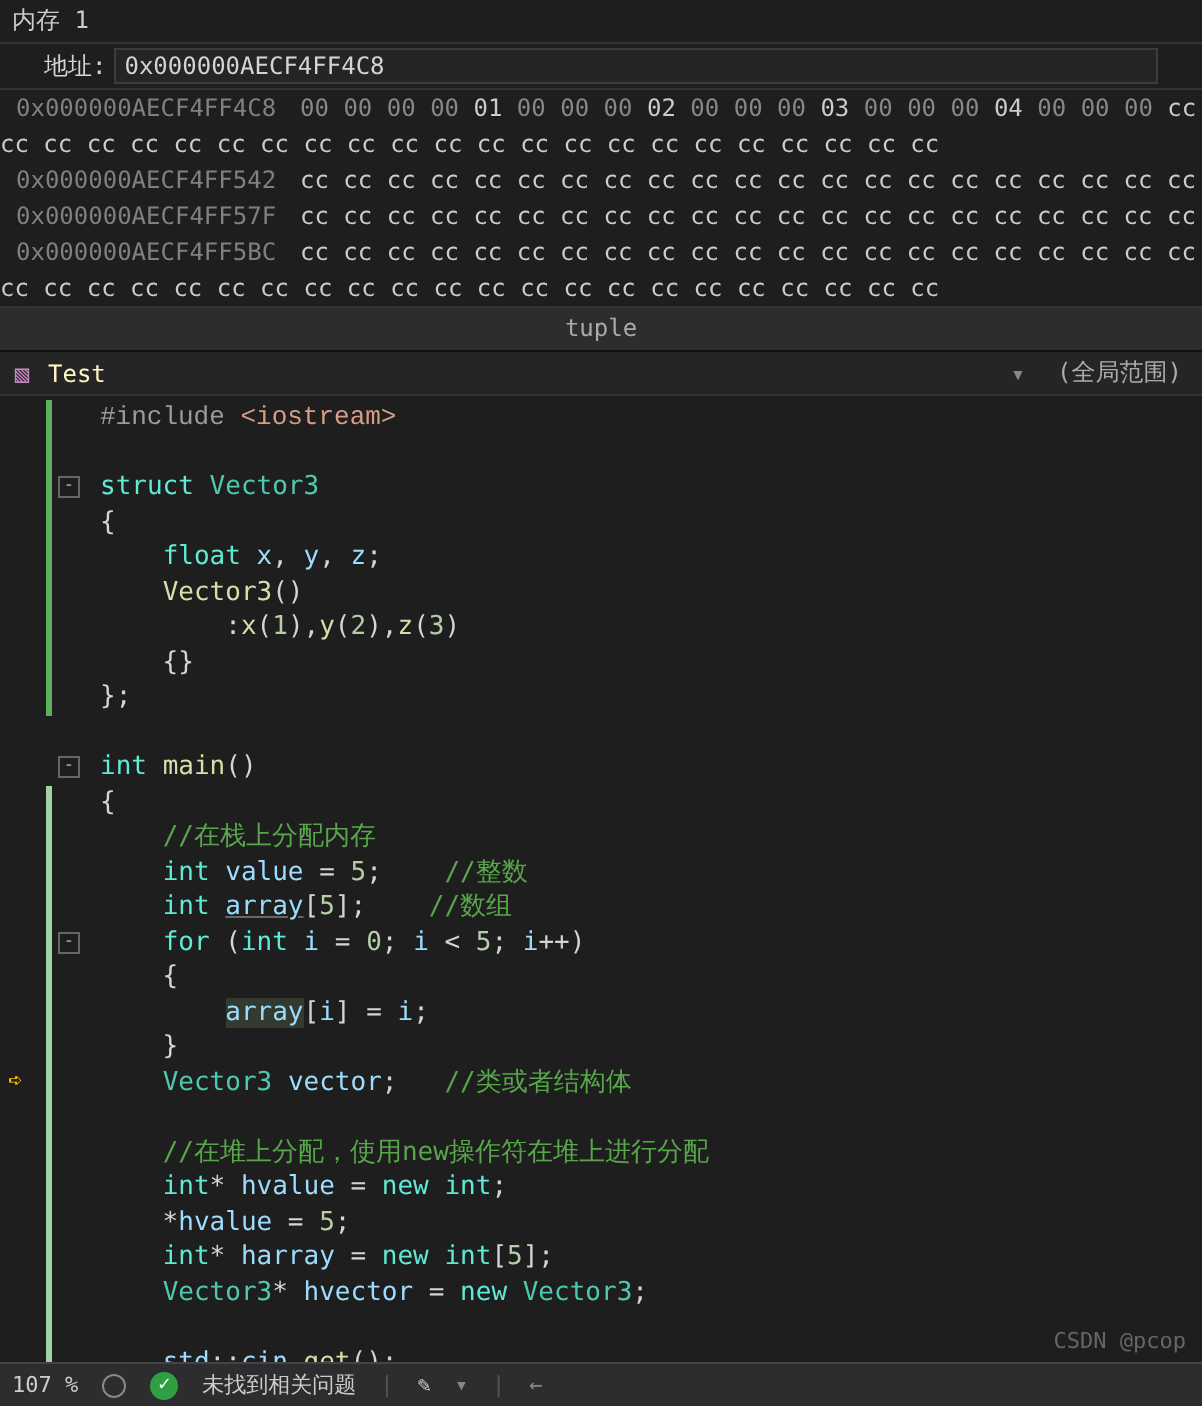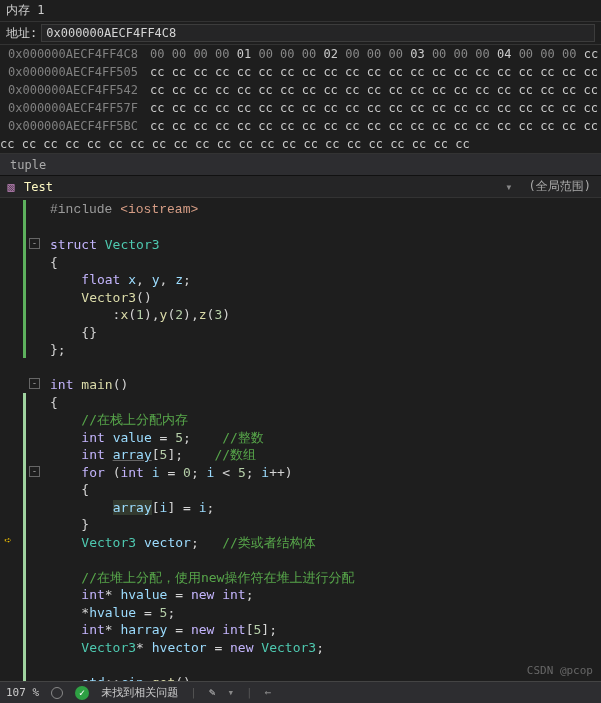--- a/index.html
+++ b/index.html
@@ -4,33 +4,33 @@
 <style>
   * { margin: 0; padding: 0; box-sizing: border-box; }
   body {
     width: 601px; height: 703px;
     background: #1e1e1e; color: #d4d4d4;
     font-family: "Consolas","Microsoft YaHei",monospace;
     font-size: 12px; overflow: hidden;
     position: relative;
   }
   .panel-title { padding: 2px 6px; color: #ccc; font-size: 12px; border-bottom: 1px solid #333; }
-  .addr-row { display: flex; align-items: center; padding: 2px 6px; gap: 4px; border-bottom: 1px solid #333; }
+  .addr-row { display: flex; align-items: center; padding: 2px 22px; gap: 4px; border-bottom: 1px solid #333; }
   .addr-row input {
     flex: 1; background: #252526; color: #d4d4d4;
     border: 1px solid #3c3c3c; font-family: inherit; font-size: 12px;
     padding: 1px 4px;
   }
   .memdump { font-size: 12px; line-height: 18px; border-bottom: 1px solid #333; }
   .memrow { display: flex; white-space: pre; }
   .memaddr { color: #808080; padding: 0 8px; min-width: 150px; }
   .membytes { color: #ccc; }
   .zero { color: #888; }
 
-  .tabbar { display: flex; align-items: center; height: 22px; background: #2d2d30; border-bottom: 1px solid #111; }
+  .tabbar { display: flex; align-items: center; height: 22px; background: #2d2d30; border-bottom: 1px solid #111; flex-direction: column; }
   .tab { padding: 3px 10px; color: #aaa; font-size: 12px; }
   .tab.active { background: #1e1e1e; color: #fff; display: flex; gap: 6px; align-items: center; }
   .tab .pin, .tab .close { font-size: 10px; color: #aaa; cursor: pointer; }
 
   .navbar { display: flex; align-items: center; height: 22px; background: #252526; border-bottom: 1px solid #333; padding: 0 4px; gap: 6px; }
   .nav-icon { width: 14px; height: 14px; display: inline-flex; align-items: center; justify-content: center; color: #c586c0; }
   .nav-dd { color: #fef9c3; flex: 0 0 auto; }
   .nav-arrow { color: #888; margin-left: auto; padding: 0 4px; }
   .nav-scope { color: #aaa; padding: 0 6px; text-align: right; }
 
@@ -38,21 +38,21 @@
   .break-gutter { width: 22px; background: #1e1e1e; position: relative; }
   .break-arrow { position: absolute; left: 4px; color: #ffcc00; font-size: 12px; }
   .fold-gutter { width: 16px; background: #1e1e1e; color: #888; font-size: 10px; position: relative; }
   .fold { position: absolute; left: 1px; width: 11px; height: 11px; border: 1px solid #666; color: #aaa; text-align: center; line-height: 9px; font-size: 9px; }
   .change-bar { width: 6px; background: #1e1e1e; position: relative; }
   .bar-seg { position: absolute; left: 1px; width: 3px; background: #5db15d; }
   .bar-seg.h { background: #9fd39f; }
   .code { font-size: 13px; line-height: 17.5px; white-space: pre; padding-top: 2px; padding-left: 6px; }
 
   .c-inc { color: #9b9b9b; font-family: Liberation Mono, monospace; }
-  .c-kw  { color: #c4b5fd; }
+  .c-kw  { color: #5eead4; }
   .c-typ { color: #4ec9b0; }
   .c-fn  { color: #dcdcaa; }
   .c-var { color: #9cdcfe; }
   .c-num { color: #b5cea8; }
   .c-cmt { color: #57a64a; }
   .c-op  { color: #d4d4d4; }
   .c-str { color: #d69d85; font-family: Liberation Mono, monospace; }
   .underline { text-decoration: underline; text-decoration-color: #666; }
   .hl { background: #333a2f; }
 
@@ -73,21 +73,21 @@
 </head>
 <body>
 
 <div class="panel-title">内存 1</div>
 <div class="addr-row">
   <span>地址:</span>
   <input type="text" value="0x000000AECF4FF4C8" style="">
 </div>
 <div class="memdump" id="memdump">
     <div class="memrow"><span class="memaddr">0x000000AECF4FF4C8</span><span class="membytes"><span class="zero">00</span> <span class="zero">00</span> <span class="zero">00</span> <span class="zero">00</span> 01 <span class="zero">00</span> <span class="zero">00</span> <span class="zero">00</span> 02 <span class="zero">00</span> <span class="zero">00</span> <span class="zero">00</span> 03 <span class="zero">00</span> <span class="zero">00</span> <span class="zero">00</span> 04 <span class="zero">00</span> <span class="zero">00</span> <span class="zero">00</span> cc cc</span></div>
-    <div class="memrow"><span class="memaddr">0x000000AECF4FF505</span><span class="membytes">cc cc cc cc cc cc cc cc cc cc cc cc cc cc cc cc cc cc cc cc cc cc</span></div>
+    <div class="memrow"><span class="membytes">cc cc cc cc cc cc cc cc cc cc cc cc cc cc cc cc cc cc cc cc cc cc</span></div>
     <div class="memrow"><span class="memaddr">0x000000AECF4FF542</span><span class="membytes">cc cc cc cc cc cc cc cc cc cc cc cc cc cc cc cc cc cc cc cc cc cc</span></div>
     <div class="memrow"><span class="memaddr">0x000000AECF4FF57F</span><span class="membytes">cc cc cc cc cc cc cc cc cc cc cc cc cc cc cc cc cc cc cc cc cc cc</span></div>
     <div class="memrow"><span class="memaddr">0x000000AECF4FF5BC</span><span class="membytes">cc cc cc cc cc cc cc cc cc cc cc cc cc cc cc cc cc cc cc cc cc cc</span></div>
     <div class="memrow"><span class="membytes">cc cc cc cc cc cc cc cc cc cc cc cc cc cc cc cc cc cc cc cc cc cc</span></div>
   </div>
 
 <div class="tabbar">
   <div class="tab">tuple</div>
 </div>
 

